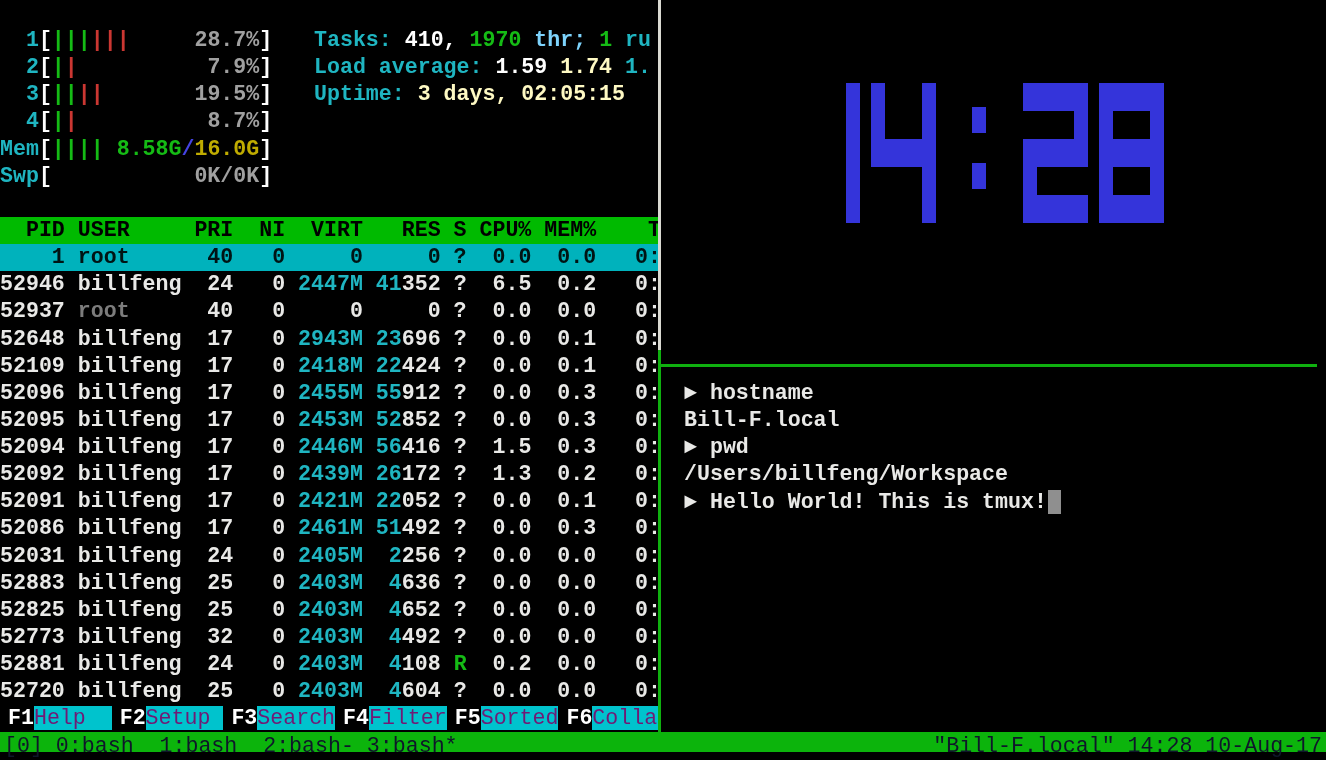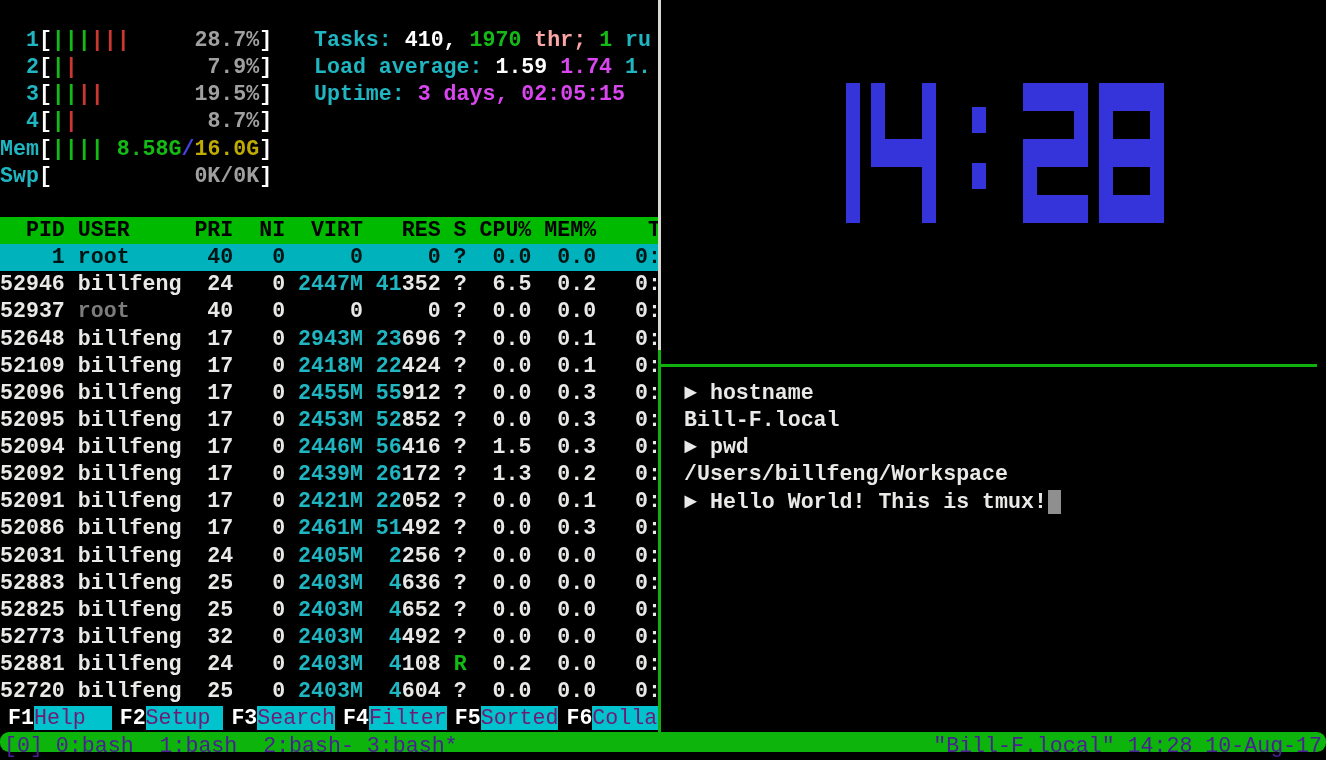--- a/index.html
+++ b/index.html
@@ -2,27 +2,27 @@
 <html><head>
 <meta charset="utf-8">
 <style>
   html,body{margin:0;padding:0;background:#000;}
   #screen{position:relative;width:1326px;height:760px;background:#000;overflow:hidden;
           font-family:Liberation Mono, monospace;font-size:21.6px;line-height:27.14px;
           color:#e9e9e7;}
   .pre{white-space:pre;}
   
   .c  {color:#1fb5c1;}
-  .cb {color:#d946ef;font-weight:bold;}
+  .cb {color:#fef9c3;font-weight:bold;}
   .wb {color:#ffffff;font-weight:bold;}
   .w  {color:#e9e9e7;}
   .gy {color:#a0a0a0;}
   .dgy{color:#7c7c7c;}
   .gr {color:#15bb15;}
-  .grd{color:#fca5a5;}
+  .grd{color:#7dd3fc;}
   .rd {color:#cb3732;}
   .bl {color:#4444e4;}
   .yl {color:#c0ac00;}
   
   #htop{position:absolute;left:0;top:0;width:658px;height:732px;overflow:hidden;font-weight:bold;}
   #meters{position:absolute;left:0;top:27px;white-space:pre;}
   #summary{position:absolute;left:314px;top:27px;white-space:pre;}
   #table{position:absolute;left:0;top:217px;width:658px;white-space:pre;}
   .thead{background:#00ba00;height:27.14px;}
   .thead span{color:#000000;}
@@ -38,21 +38,21 @@
   .hborder-green{position:absolute;left:661px;top:364px;width:656px;height:3px;background:#0fb00f;}
   
   #clock{position:absolute;left:661px;top:0;width:665px;height:364px;}
   .seg{position:absolute;}
   
   #term{position:absolute;left:684px;top:380px;white-space:pre;font-weight:bold;}
   .tline{height:27.14px;}
   .cursor{display:inline-block;width:13px;height:24px;background:#8f8f8f;vertical-align:text-bottom;margin-left:1px;}
   
   #statusbar{position:absolute;left:0;top:732px;width:1326px;height:20px;background:#0cb40c;
-             color:#4c1d95;line-height:28px;font-weight:normal;border-radius:9px;}
+             color:#0f172a;line-height:28px;font-weight:normal;}
   #status-left{position:absolute;left:4px;top:0;white-space:pre;}
   #status-right{position:absolute;right:4px;top:0;white-space:pre;}
 </style>
 </head>
 <body>
 
 <div id="screen">
 
   <div id="htop">
     <div id="meters"><div class="pre"><span class="c">  1</span><span class="wb">[</span><span class="gr">|||</span><span class="rd">|||</span><span class="w">     </span><span class="gy">28.7%</span><span class="wb">]</span></div><div class="pre"><span class="c">  2</span><span class="wb">[</span><span class="gr">|</span><span class="rd">|</span><span class="w">          </span><span class="gy">7.9%</span><span class="wb">]</span></div><div class="pre"><span class="c">  3</span><span class="wb">[</span><span class="gr">||</span><span class="rd">||</span><span class="w">       </span><span class="gy">19.5%</span><span class="wb">]</span></div><div class="pre"><span class="c">  4</span><span class="wb">[</span><span class="gr">|</span><span class="rd">|</span><span class="w">          </span><span class="gy">8.7%</span><span class="wb">]</span></div><div class="pre"><span class="c">Mem</span><span class="wb">[</span><span class="gr">||||</span><span class="w"> </span><span class="gr">8.58G</span><span class="bl">/</span><span class="yl">16.0G</span><span class="wb">]</span></div><div class="pre"><span class="c">Swp</span><span class="wb">[</span><span class="w">           </span><span class="gy">0K/0K</span><span class="wb">]</span></div></div>

